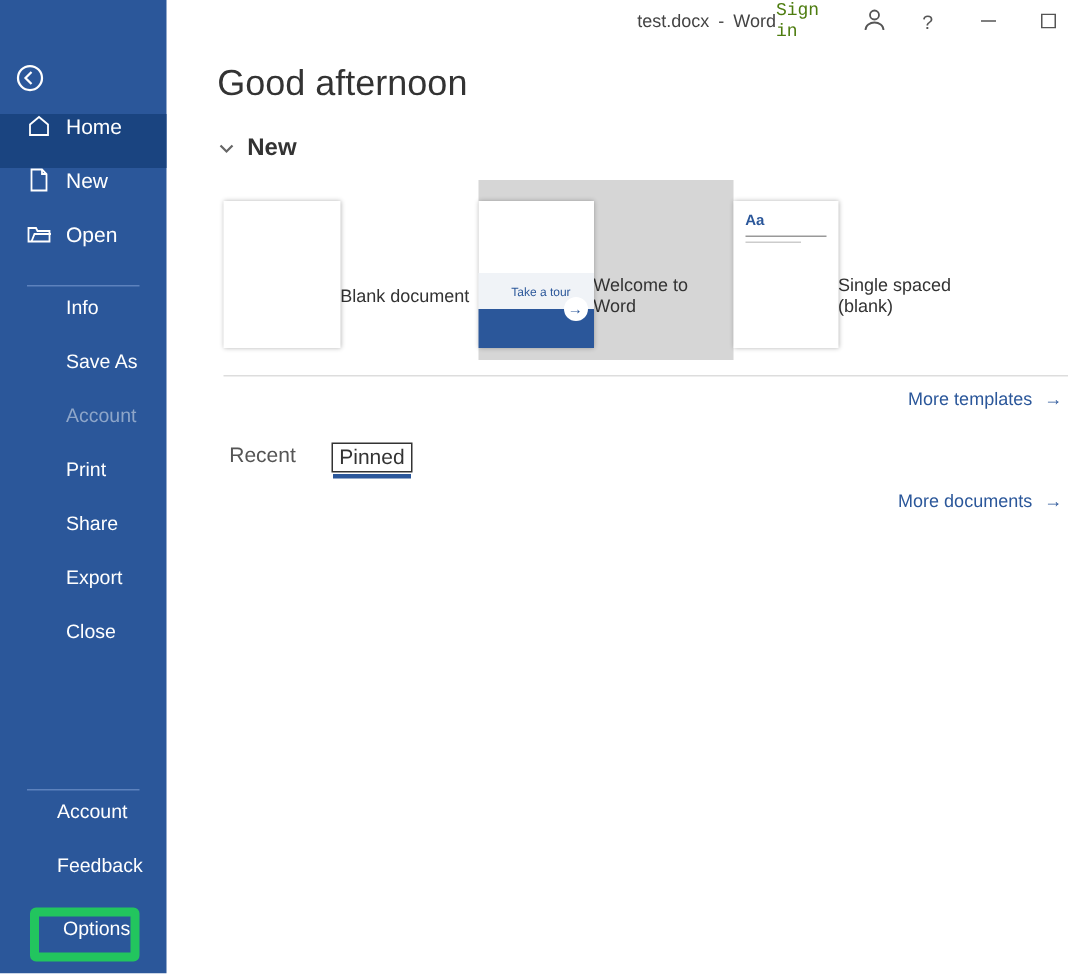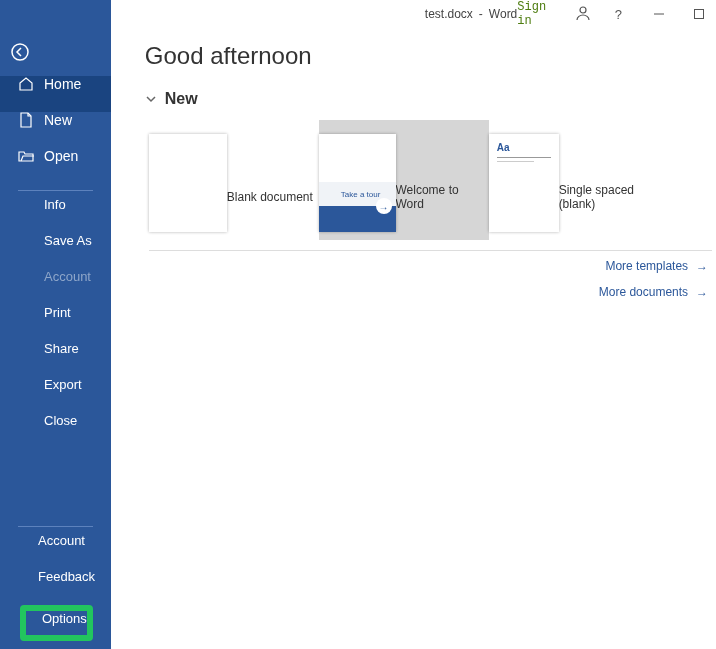--- a/index.html
+++ b/index.html
@@ -194,20 +194,24 @@
         <div class="tmpl-label">Single spaced (blank)</div>
       </div>
     </div>
 
     <div class="tmpl-rule"></div>
     <div class="more-link">
       <span>More templates</span>
       <span>→</span>
     </div>
 
+    <div class="tabs">
+      <div class="tab">Recent</div>
+      <div class="tab active">Pinned</div>
+    </div>
 
 
     <div class="more-link" style="margin-top:12px">
       <span>More documents</span>
       <span>→</span>
     </div>
   </div>
 </div>
 
 </body></html>

